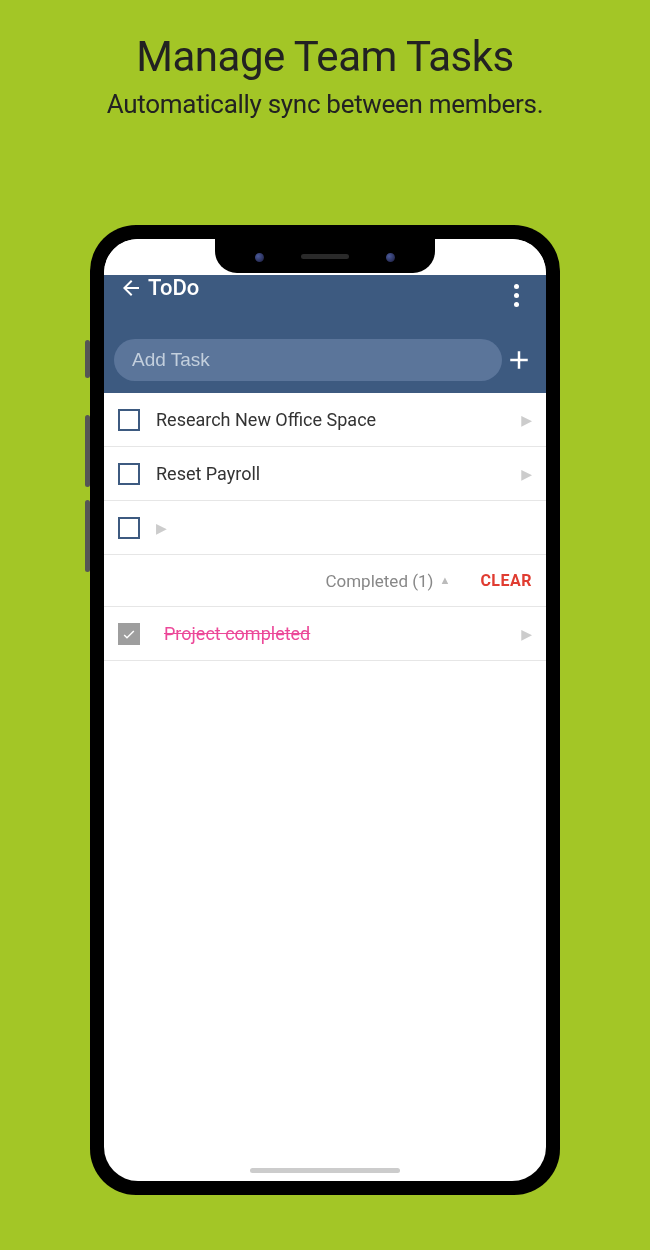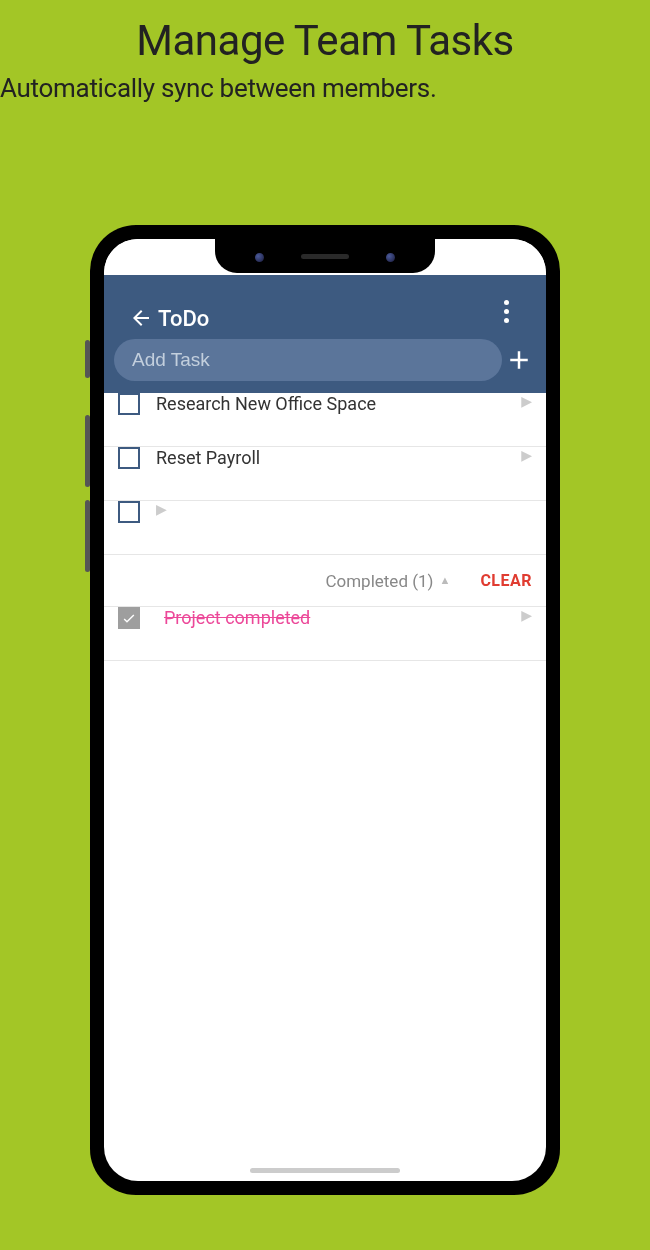--- a/index.html
+++ b/index.html
@@ -9,25 +9,25 @@
     background: #a3c626;
     font-family: -apple-system, BlinkMacSystemFont, "Segoe UI", Roboto, sans-serif;
     overflow: hidden;
     position: relative;
   }
   .promo-title {
     text-align: center;
     font-size: 42px;
     font-weight: 400;
     color: #222;
-    margin-top: 16px;
+    margin-top: 32px;
     letter-spacing: -0.5px;
   }
   .promo-subtitle {
-    text-align: left;
+    text-align: center;
     font-size: 26px;
     font-weight: 400;
     color: #222;
     margin-top: 8px;
     letter-spacing: -0.3px;
   }
   .phone-shell {
     position: absolute;
     left: 90px;
     top: 225px;
@@ -86,22 +86,22 @@
 
   .statusbar {
     height: 36px;
     background: #fff;
   }
 
   .appbar {
     background: #3d5a80;
     height: 56px;
     display: flex;
-    align-items: flex-end;
-    padding: 0 24px;
+    align-items: flex-start;
+    padding: 0 14px;
     color: #fff;
   }
   .back-arrow {
     width: 26px; height: 26px;
     display: flex; align-items: center; justify-content: center;
     cursor: pointer;
     margin-right: 4px;
   }
   .app-title {
     font-size: 22px;
@@ -141,21 +141,21 @@
   .add-input::placeholder { color: #c3cfdd; }
   .plus-btn {
     width: 34px; height: 34px;
     display: flex; align-items: center; justify-content: center;
     cursor: pointer;
   }
 
   .task-list { background: #fff; }
   .task-row {
     display: flex;
-    align-items: flex-start;
+    align-items: center;
     height: 54px;
     padding: 0 14px;
     border-bottom: 1px solid #e6e6e6;
   }
   .checkbox {
     width: 22px; height: 22px;
     border: 2.5px solid #3d5a80;
     margin-right: 16px;
     cursor: pointer;
     display: flex; align-items: center; justify-content: center;

